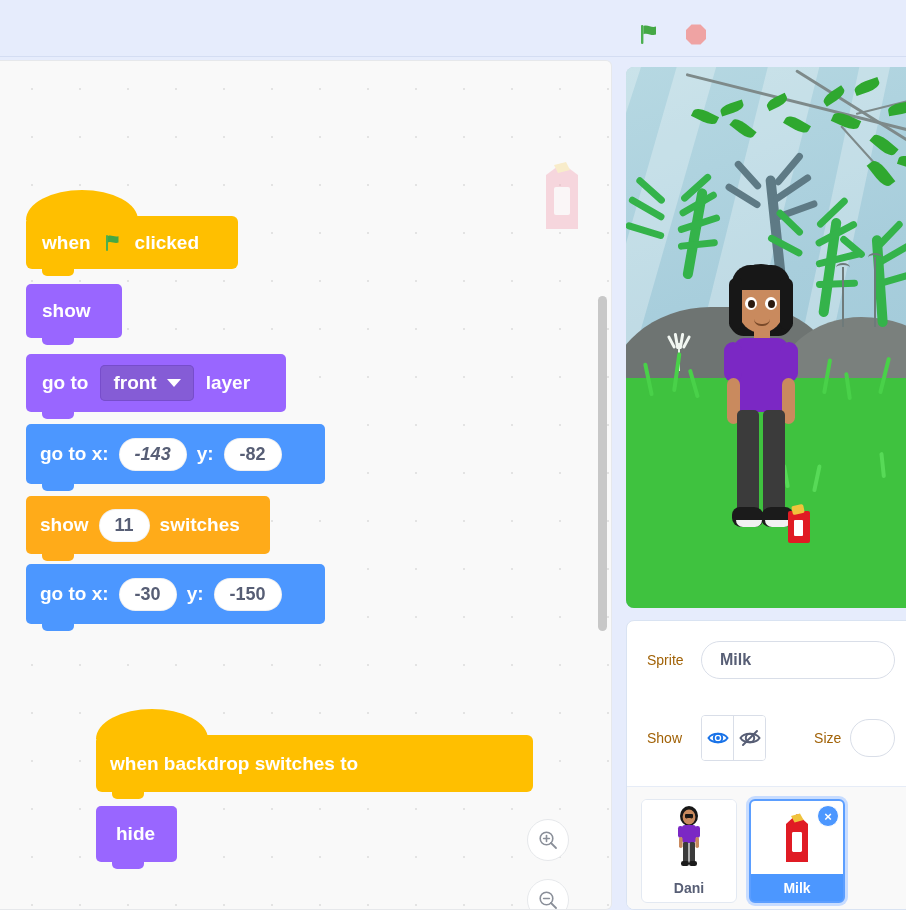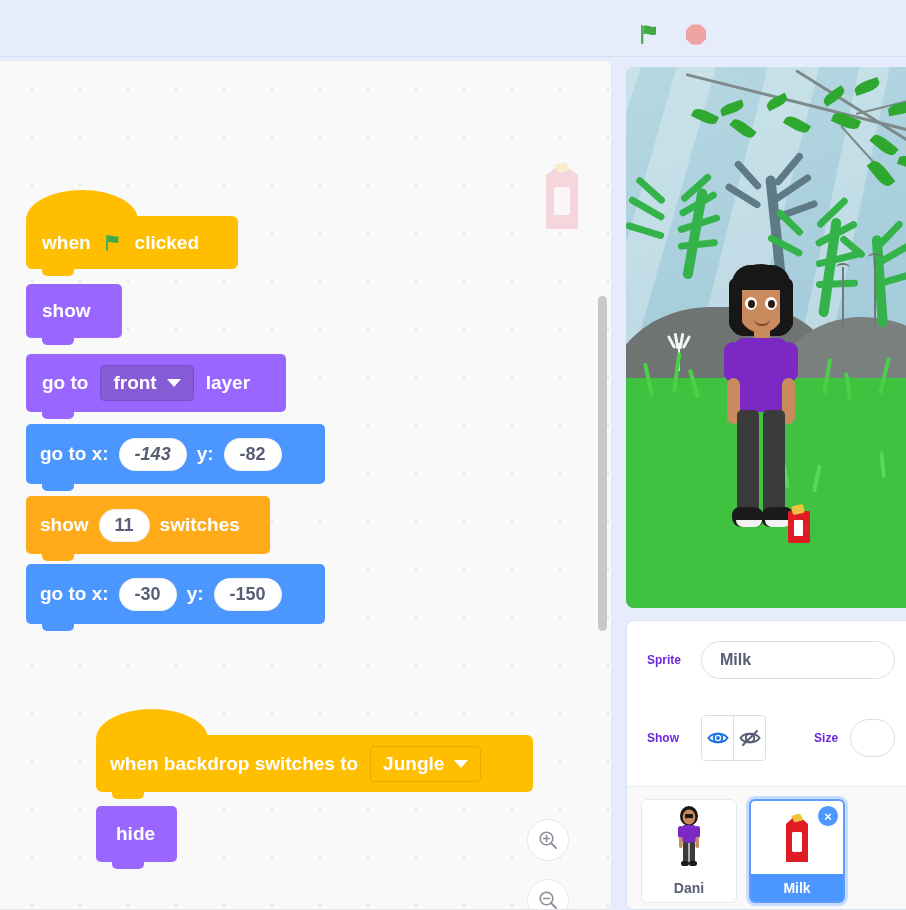--- a/index.html
+++ b/index.html
@@ -217,21 +217,21 @@
     background: #FFFFFF;
     border: 1px solid #D9E3F2;
     border-radius: 8px;
     overflow: hidden;
   }
   .info-row {
     display: flex; align-items: center;
     padding: 0 20px;
   }
   .info-label {
-    font-size: 12px; color: #6d28d9; font-weight: bold;
+    font-size: 14px; color: #a16207; font-weight: normal;
     min-width: 54px;
   }
   .name-input {
     flex: 1;
     height: 38px;
     border: 1px solid #D9DEE8;
     border-radius: 19px;
     background: #FFFFFF;
     display: flex; align-items: center;
     padding: 0 18px;
@@ -388,24 +388,20 @@
     <span class="lbl" style="margin-left:14px;">go to x:</span>
     <span class="oval" style="margin:0 10px;">-30</span>
     <span class="lbl">y:</span>
     <span class="oval" style="margin:0 10px;">-150</span>
   </div>
 
   <div class="blk hat c-yellow2" style="left:96px; top:674px; width:437px; height:57px; border-radius:6px;">
     <div class="hat-dome c-yellow2"></div>
     <div class="notch-bot c-yellow2"></div>
     <span class="lbl" style="margin-left:14px;">when backdrop switches to</span>
-    <span class="dd dd-yellow" style="margin-left:12px;">
-      <span>Jungle</span>
-      <span class="caret"></span>
-    </span>
   </div>
 
   <div class="blk c-purple" style="left:96px; top:745px; width:81px; height:56px; border-radius:5px;">
     <div class="notch-bot c-purple"></div>
     <span class="lbl" style="margin-left:20px;">hide</span>
   </div>
 
   <div class="zoom-btn" style="left:527px; top:758px;">
     <svg width="22" height="22" viewBox="0 0 22 22">
       <circle cx="9.5" cy="9.5" r="6.3" fill="none" stroke="#8A8F99" stroke-width="1.6"></circle>

